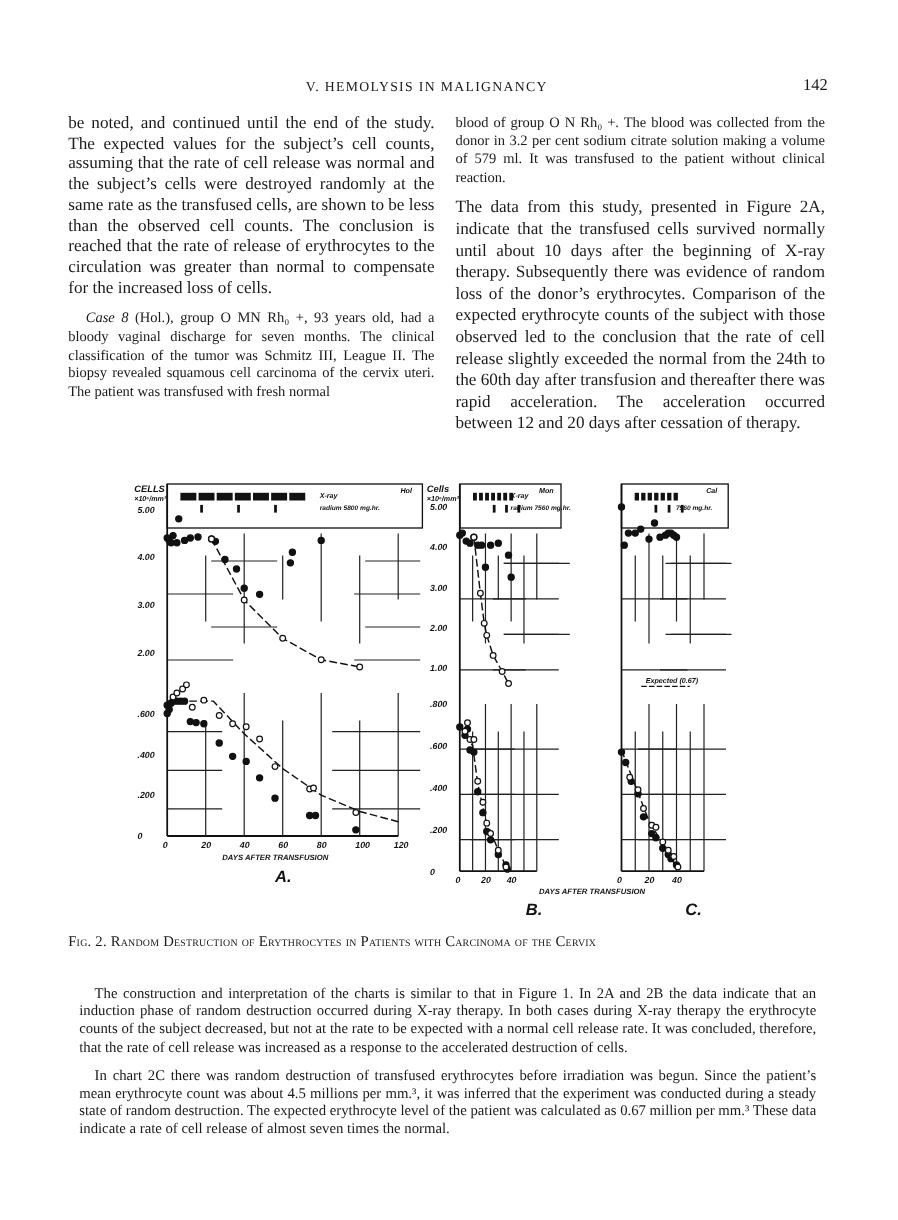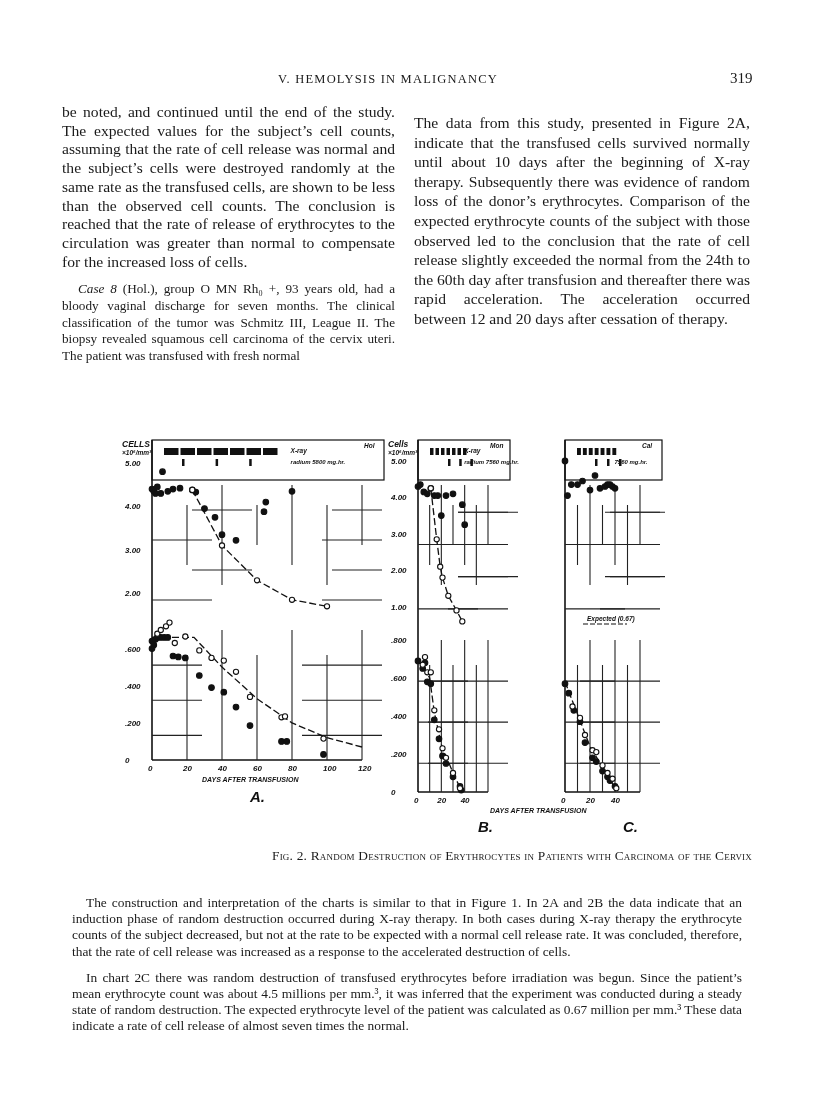--- a/index.html
+++ b/index.html
@@ -11,41 +11,42 @@
   .col { position: absolute; text-align: justify; }
   .col p { margin: 0; }
   .col-left { left: 62px; top: 103px; width: 333px; font-size: 15.6px; line-height: 18.7px; }
   .col-right { left: 414px; top: 103px; width: 336px; }
   .small { font-size: 13.2px; line-height: 16.6px; }
   .large { font-size: 15.6px; line-height: 19.6px; }
   .indent { text-indent: 16px; }
   .gap { margin-top: 10px !important; }
   .figure { position: absolute; left: 120px; top: 430px; width: 580px; height: 410px; }
   .figure svg { width: 580px; height: 410px; display: block; }
-  .fig-caption { position: absolute; left: 62px; top: 848px; width: 690px; text-align: right;
+  .fig-caption { position: absolute; left: 62px; top: 848px; width: 690px; text-align: left;
                  font-size: 13.4px; line-height: 16.6px; font-variant: small-caps; letter-spacing: 0.2px; }
   .fig-text { position: absolute; left: 62px; top: 885px; width: 690px; font-size: 13.4px;
               line-height: 16.2px; text-align: justify; }
   .fig-text p { margin: 10px; text-indent: 14px; }
   svg text { font-family: "Liberation Sans", "DejaVu Sans", sans-serif; font-style: italic; font-weight: bold; fill: #111; }
 </style>
 </head>
 <body>
 
 <div class="running-head">
   <span class="running-title">V. HEMOLYSIS IN MALIGNANCY</span>
-  <span class="page-number">319</span>
+  <span class="page-number">142</span>
 </div>
 
 <div class="col col-left">
   <p>be noted, and continued until the end of the study. The expected values for the subject’s cell counts, assuming that the rate of cell release was normal and the subject’s cells were destroyed randomly at the same rate as the transfused cells, are shown to be less than the observed cell counts. The conclusion is reached that the rate of release of erythrocytes to the circulation was greater than normal to compensate for the increased loss of cells.</p>
   <p class="small indent gap"><i>Case 8</i><span> (Hol.), group O MN Rh₀ +, 93 years old, had a bloody vaginal discharge for seven months. The clinical classification of the tumor was Schmitz III, League II. The biopsy revealed squamous cell carcinoma of the cervix uteri. The patient was transfused with fresh normal</span></p>
 </div>
 
 <div class="col col-right">
+  <p class="small">blood of group O N Rh₀ +. The blood was collected from the donor in 3.2 per cent sodium citrate solution making a volume of 579 ml. It was transfused to the patient without clinical reaction.</p>
   <p class="large gap">The data from this study, presented in Figure 2A, indicate that the transfused cells survived normally until about 10 days after the beginning of X-ray therapy. Subsequently there was evidence of random loss of the donor’s erythrocytes. Comparison of the expected erythrocyte counts of the subject with those observed led to the conclusion that the rate of cell release slightly exceeded the normal from the 24th to the 60th day after transfusion and thereafter there was rapid acceleration. The acceleration occurred between 12 and 20 days after cessation of therapy.</p>
 </div>
 
 <div class="figure">
   <svg id="fig-svg" viewBox="0 0 580 410">
       <line x1="32" y1="10" x2="32" y2="330" stroke="#111" stroke-width="1.6"></line>
       <line x1="32" y1="330" x2="242" y2="330" stroke="#111" stroke-width="1.6"></line>
       <rect x="32" y="10" width="232" height="40" fill="none" stroke="#111" stroke-width="1.2"></rect>
       <line x1="67" y1="75" x2="67" y2="135" stroke="#222" stroke-width="1.1"></line>
       <line x1="67" y1="225" x2="67" y2="330" stroke="#222" stroke-width="1.1"></line>

